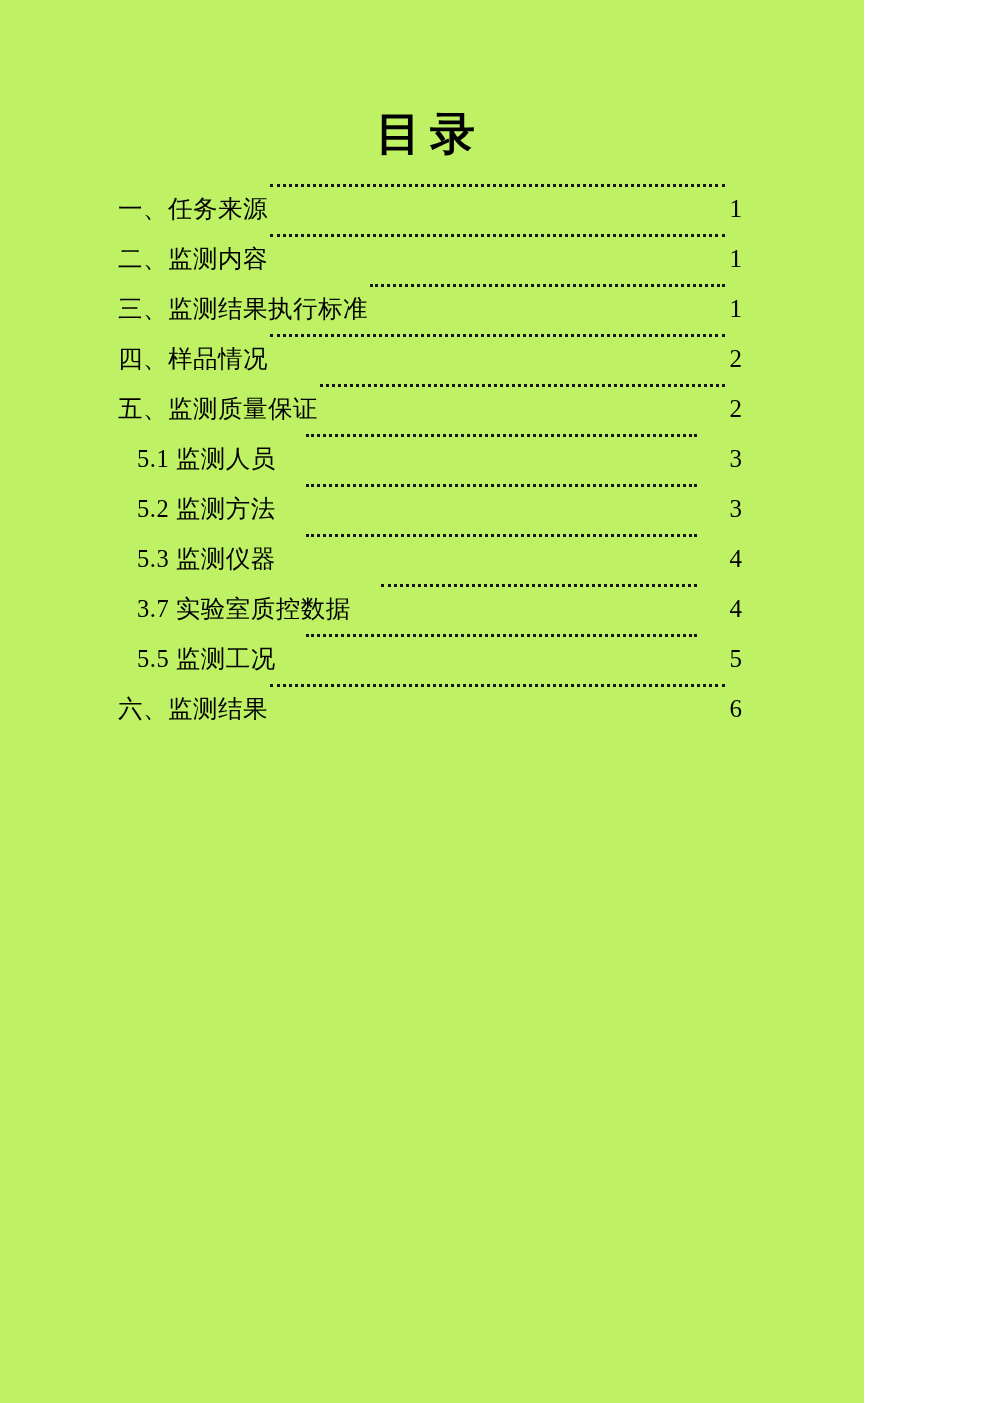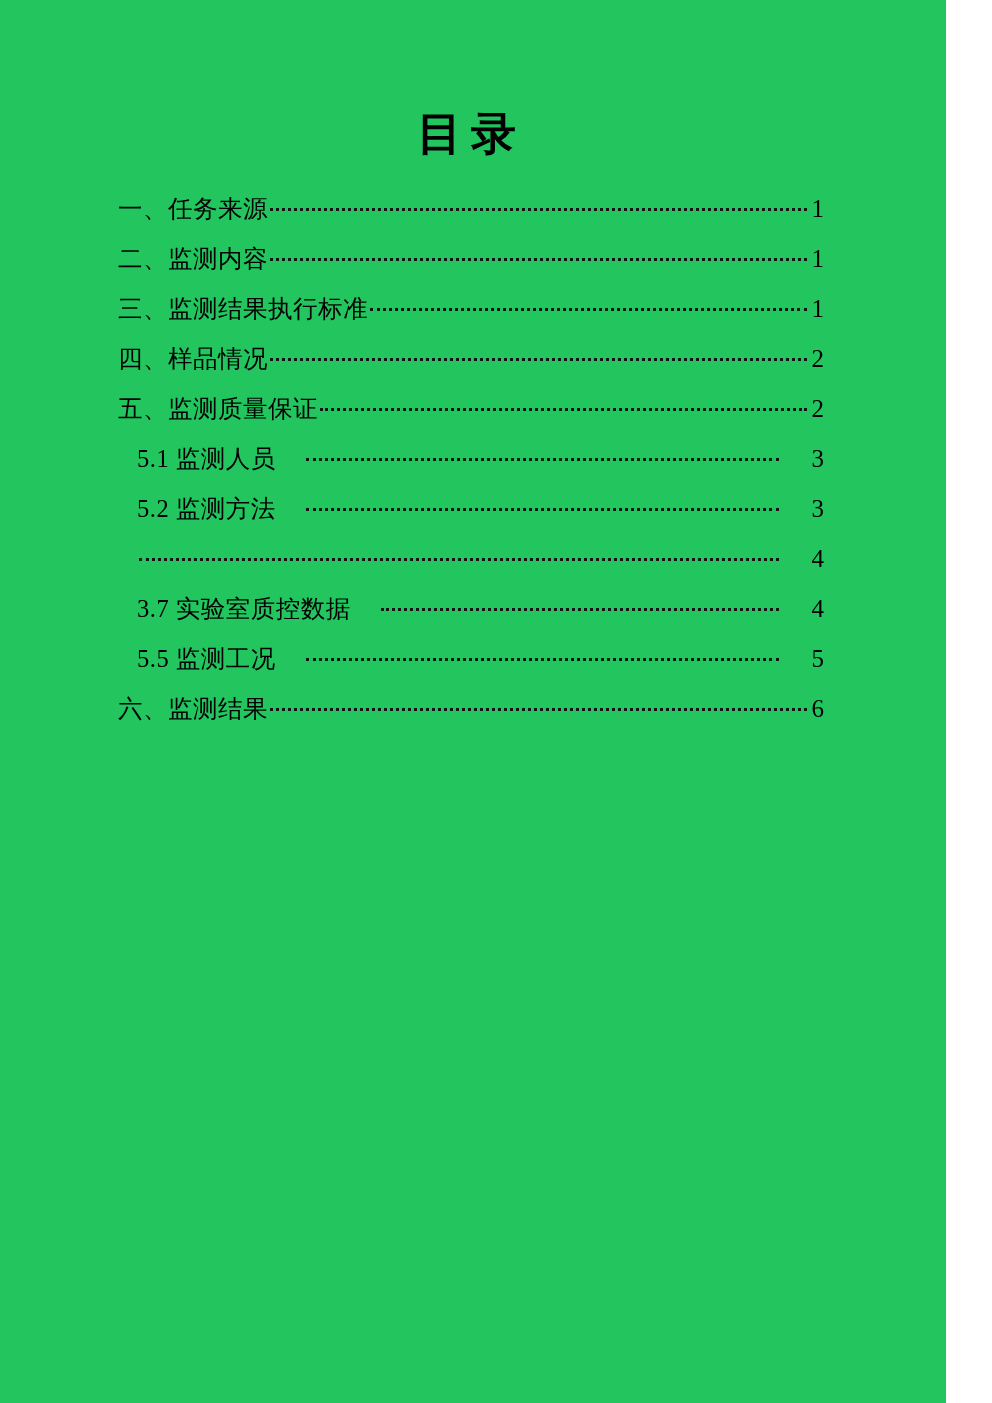--- a/index.html
+++ b/index.html
@@ -2,44 +2,44 @@
 <html><head>
 <meta charset="utf-8">
 <style>
   html, body {
     margin: 0;
     padding: 0;
     background: #ffffff;
   }
   .doc-page {
     box-sizing: border-box;
-    width: 946px;
+    width: 864px;
     height: 1403px;
-    background: #22c55e;
+    background: #bef264;
     color: #000000;
     font-family: "Liberation Serif", "DejaVu Serif", serif;
     padding: 104px 122px 0 118px;
     overflow: hidden;
   }
   .doc-title {
     margin: 0 0 20px 0;
     text-align: center;
     font-size: 45px;
     font-weight: 600;
     letter-spacing: 9px;
     line-height: 60px;
     white-space: nowrap;
   }
   .toc-list {
     margin: 0;
     padding: 0;
   }
   .toc-row {
     display: flex;
-    align-items: center;
+    align-items: flex-start;
     height: 50px;
     line-height: 50px;
     font-size: 24.5px;
     cursor: pointer;
   }
   .toc-row.lvl2 {
     padding-left: 19px;
     gap: 28px;
   }
   .toc-label {
@@ -103,20 +103,21 @@
       <span class="toc-page">3</span>
     </div>
 
     <div class="toc-row lvl2">
       <span class="toc-label">5.2 监测方法</span>
       <span class="toc-dots"></span>
       <span class="toc-page">3</span>
     </div>
 
     <div class="toc-row lvl2">
+      <span class="toc-label">5.3 监测仪器</span>
       <span class="toc-dots"></span>
       <span class="toc-page">4</span>
     </div>
 
     <div class="toc-row lvl2">
       <span class="toc-label">3.7 实验室质控数据</span>
       <span class="toc-dots"></span>
       <span class="toc-page">4</span>
     </div>
 

